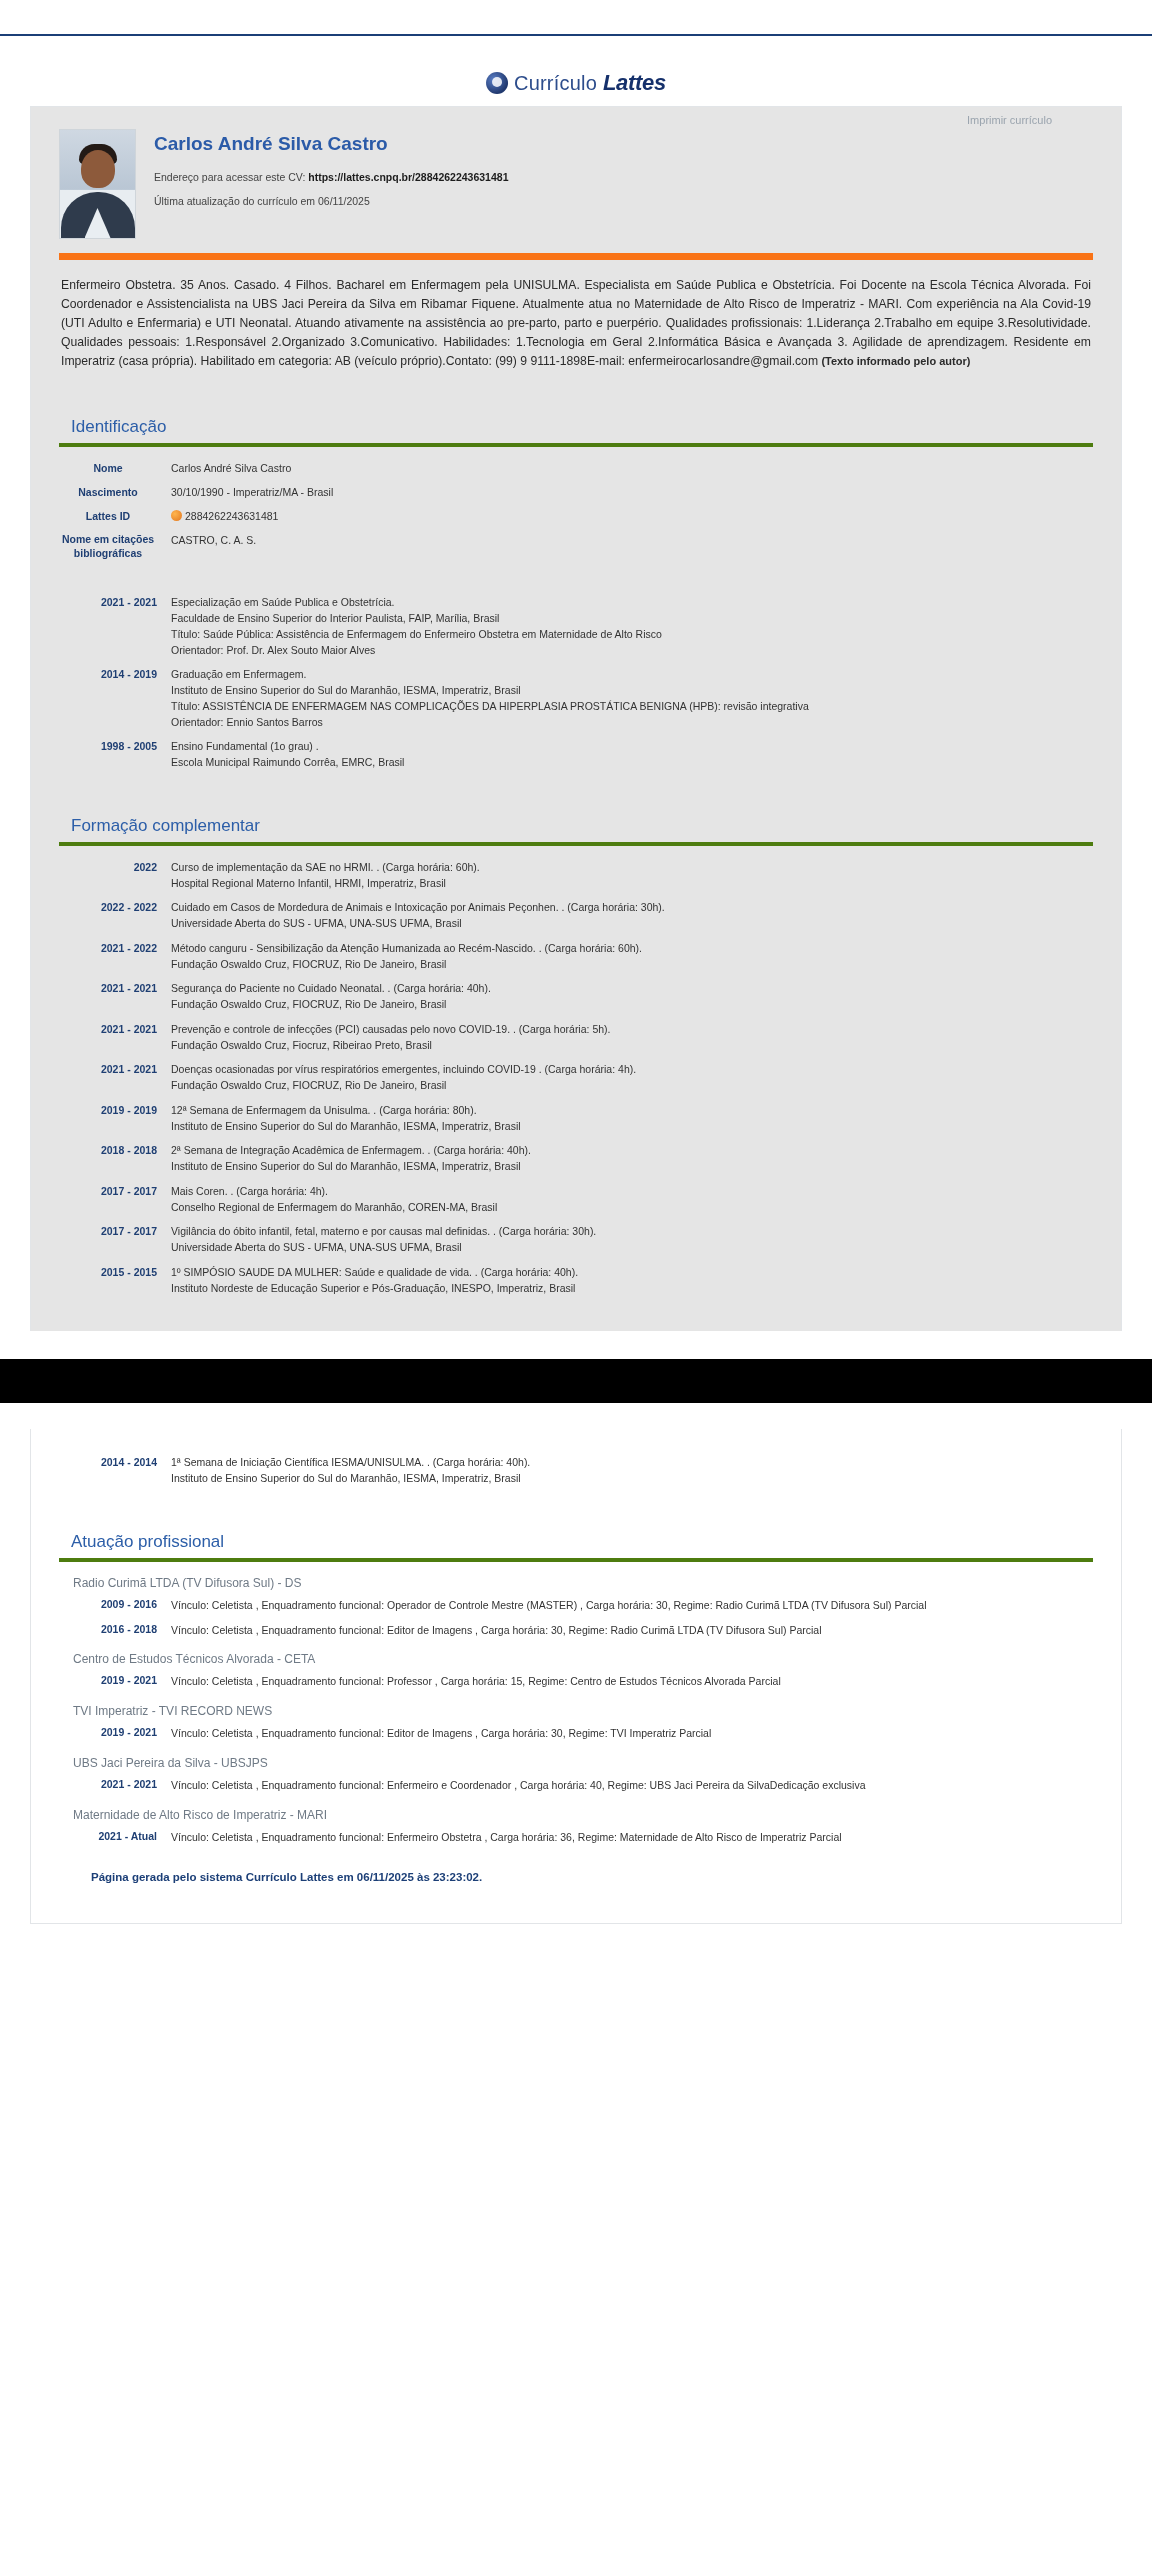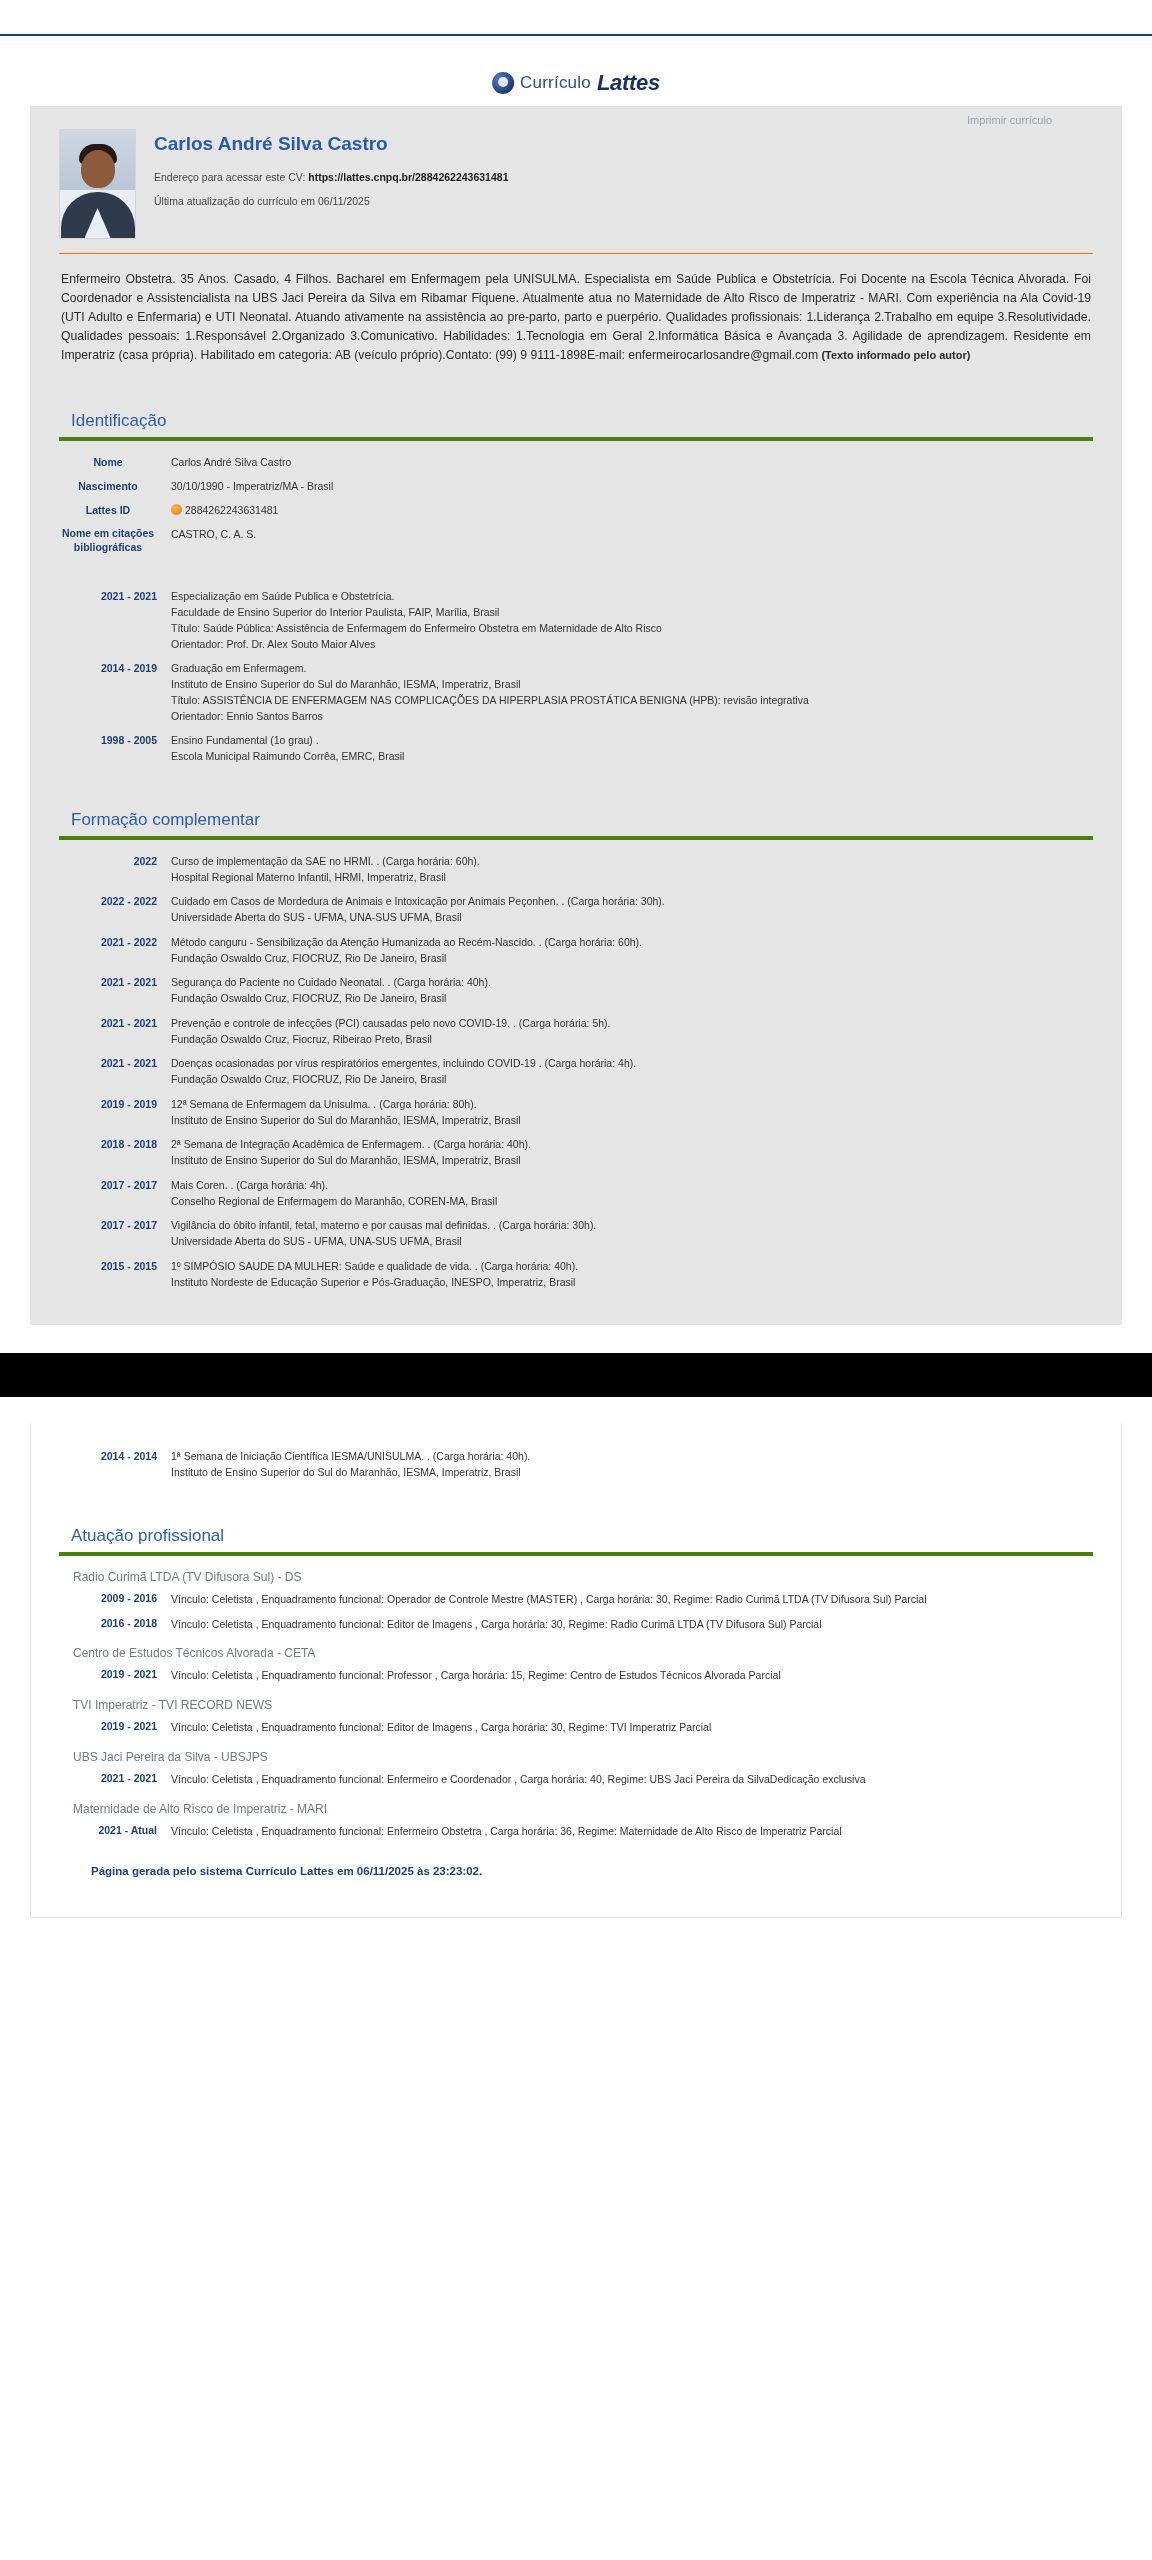--- a/index.html
+++ b/index.html
@@ -42,21 +42,21 @@
     content: "";
     position: absolute;
     left: 6px; top: 5px;
     width: 10px; height: 10px;
     border-radius: 50%;
     background: #fff;
     opacity: .85;
   }
   .brand .b-curriculo {
     color: #2d4d8c;
-    font-size: 17px;
+    font-size: 20px;
     letter-spacing: .2px;
   }
   .brand .b-lattes {
     color: #15306b;
     font-size: 22px;
     font-weight: bold;
     font-style: italic;
     letter-spacing: -.3px;
   }
   .print-link {
@@ -134,21 +134,21 @@
   }
   .cv-line, .upd-line {
     font-size: 10.5px;
     color: #444;
     margin: 0 0 12px 0;
   }
   .cv-line b { color: #1c1c1c; }
 
   
   .resume {
-    border-top: 1px solid #f97316;
+    border-top: 7px solid #f97316;
     margin: 8px 28px 0 28px;
     padding: 16px 2px 18px 2px;
     font-size: 12.2px;
     line-height: 1.55;
     text-align: justify;
     color: #2b2b2b;
   }
   .resume .author-note { font-weight: bold; font-size: 11px; }
 
   

